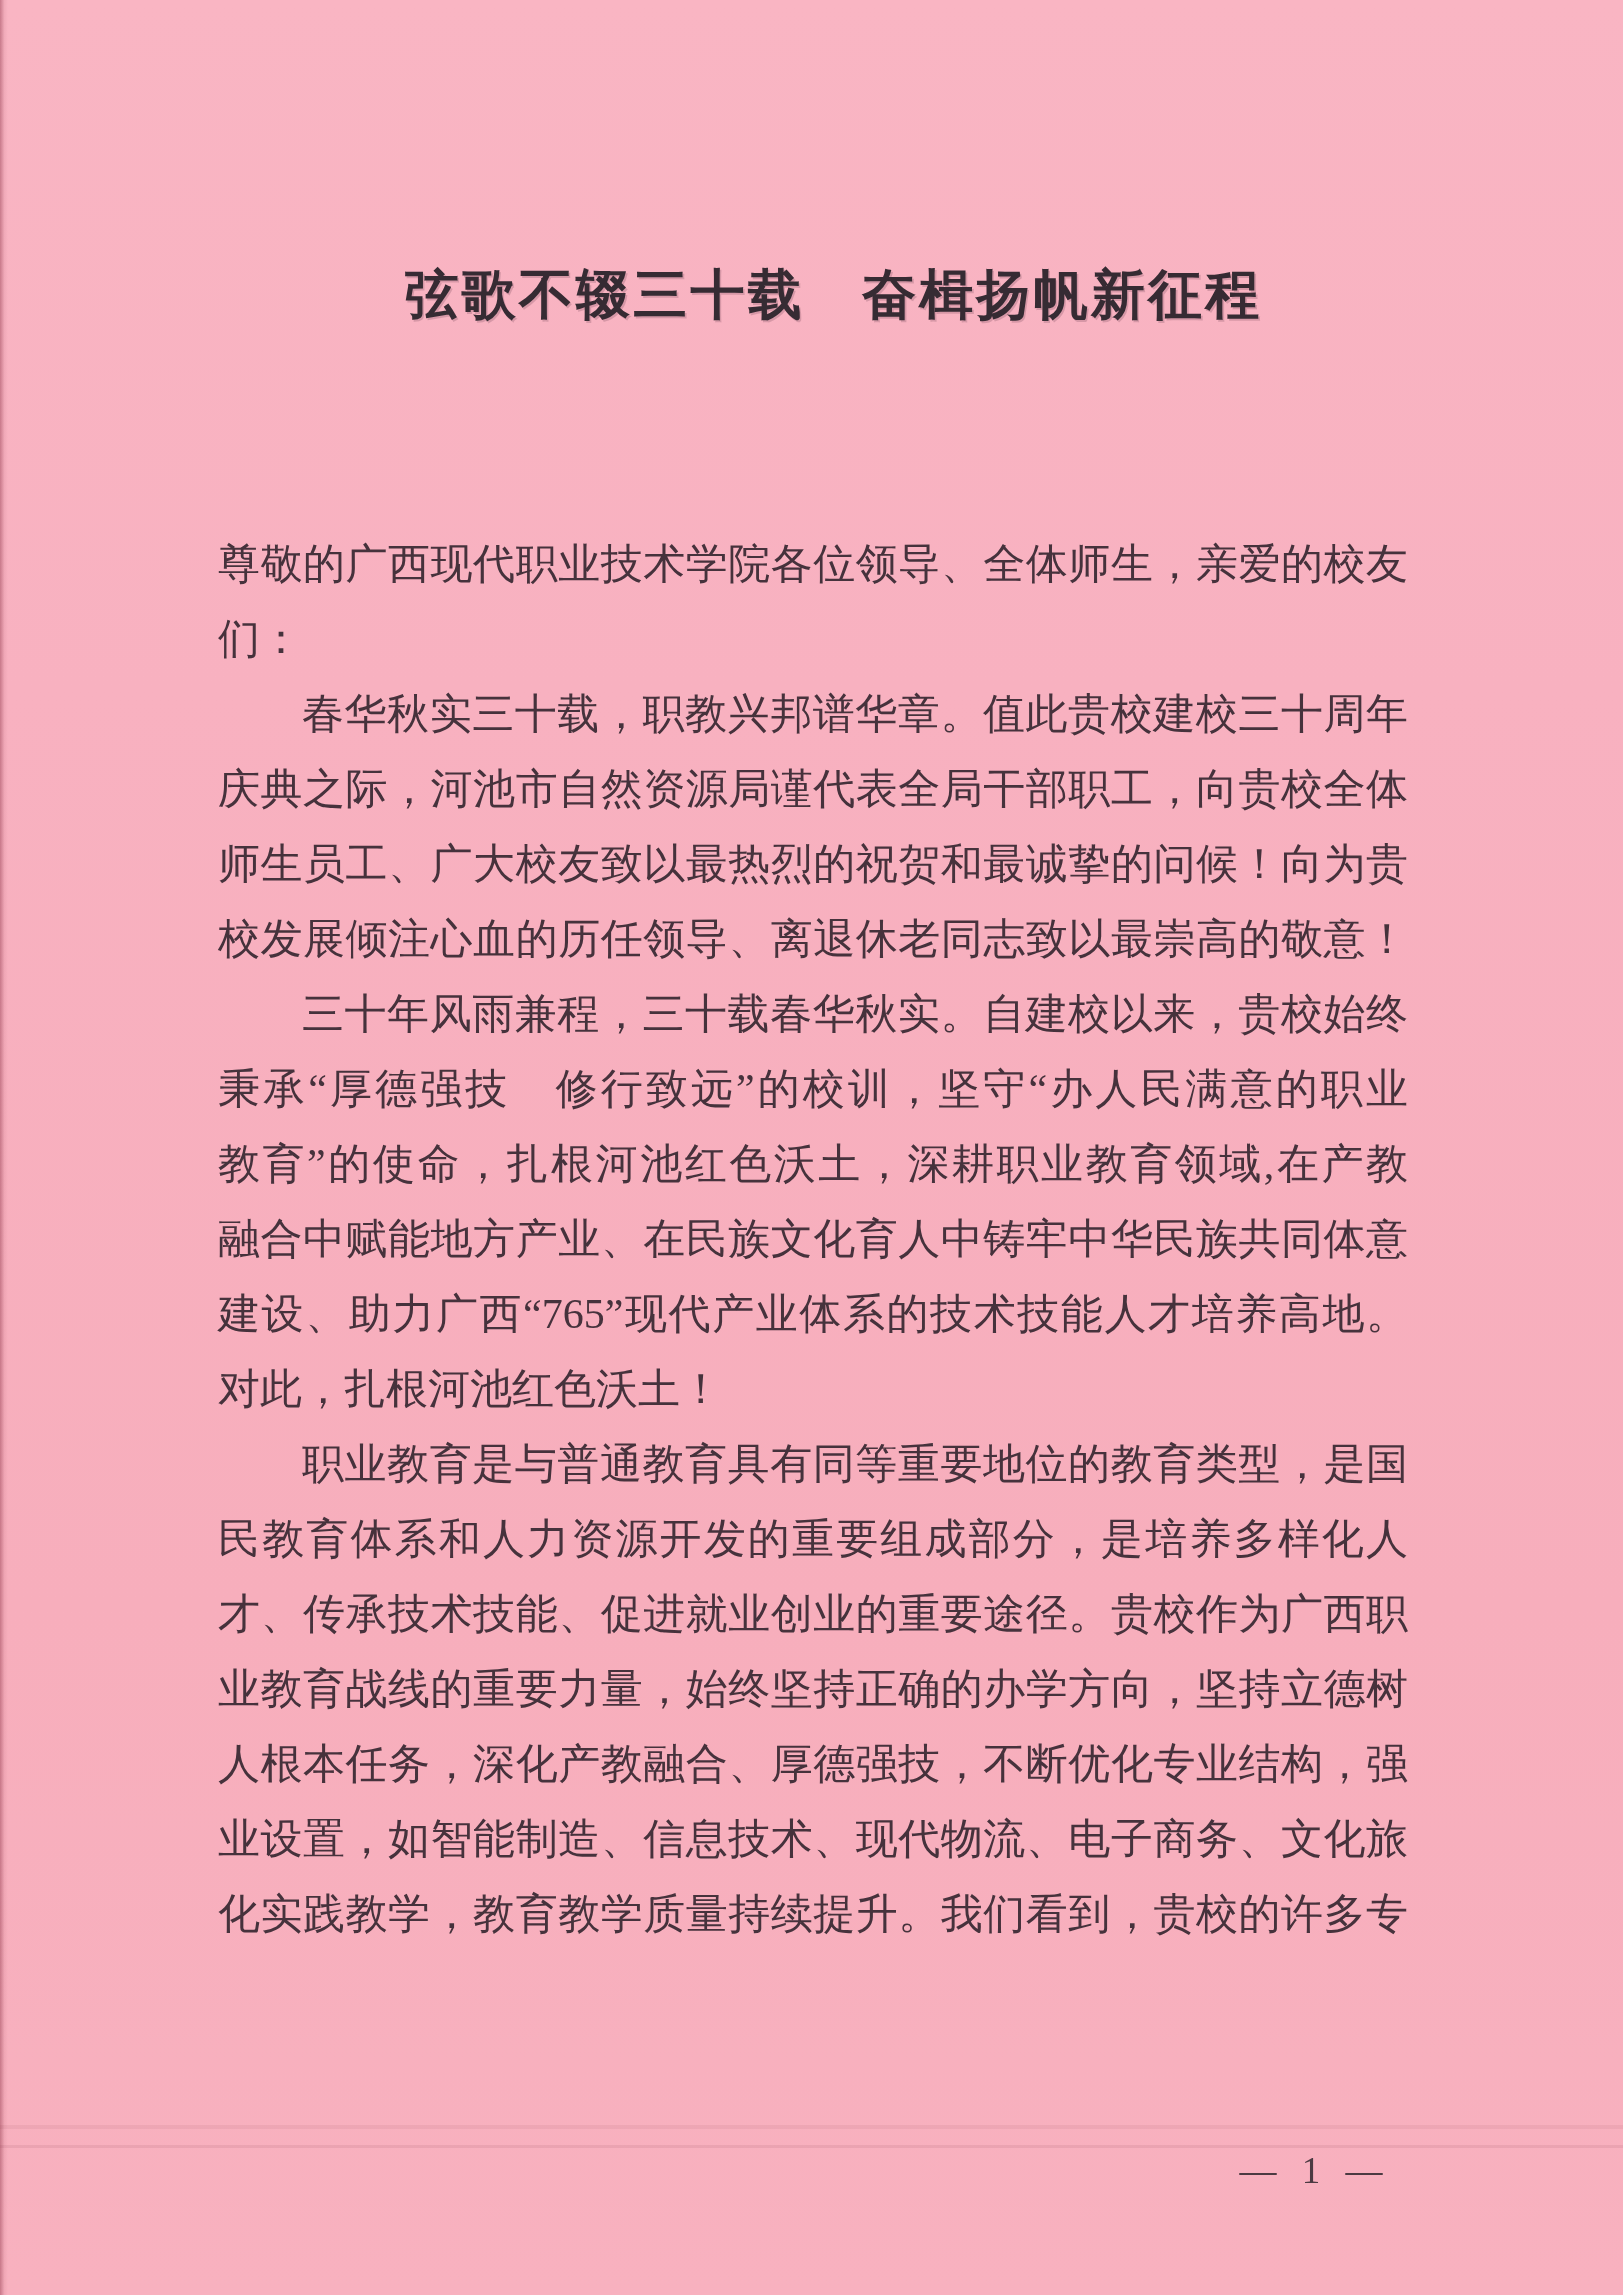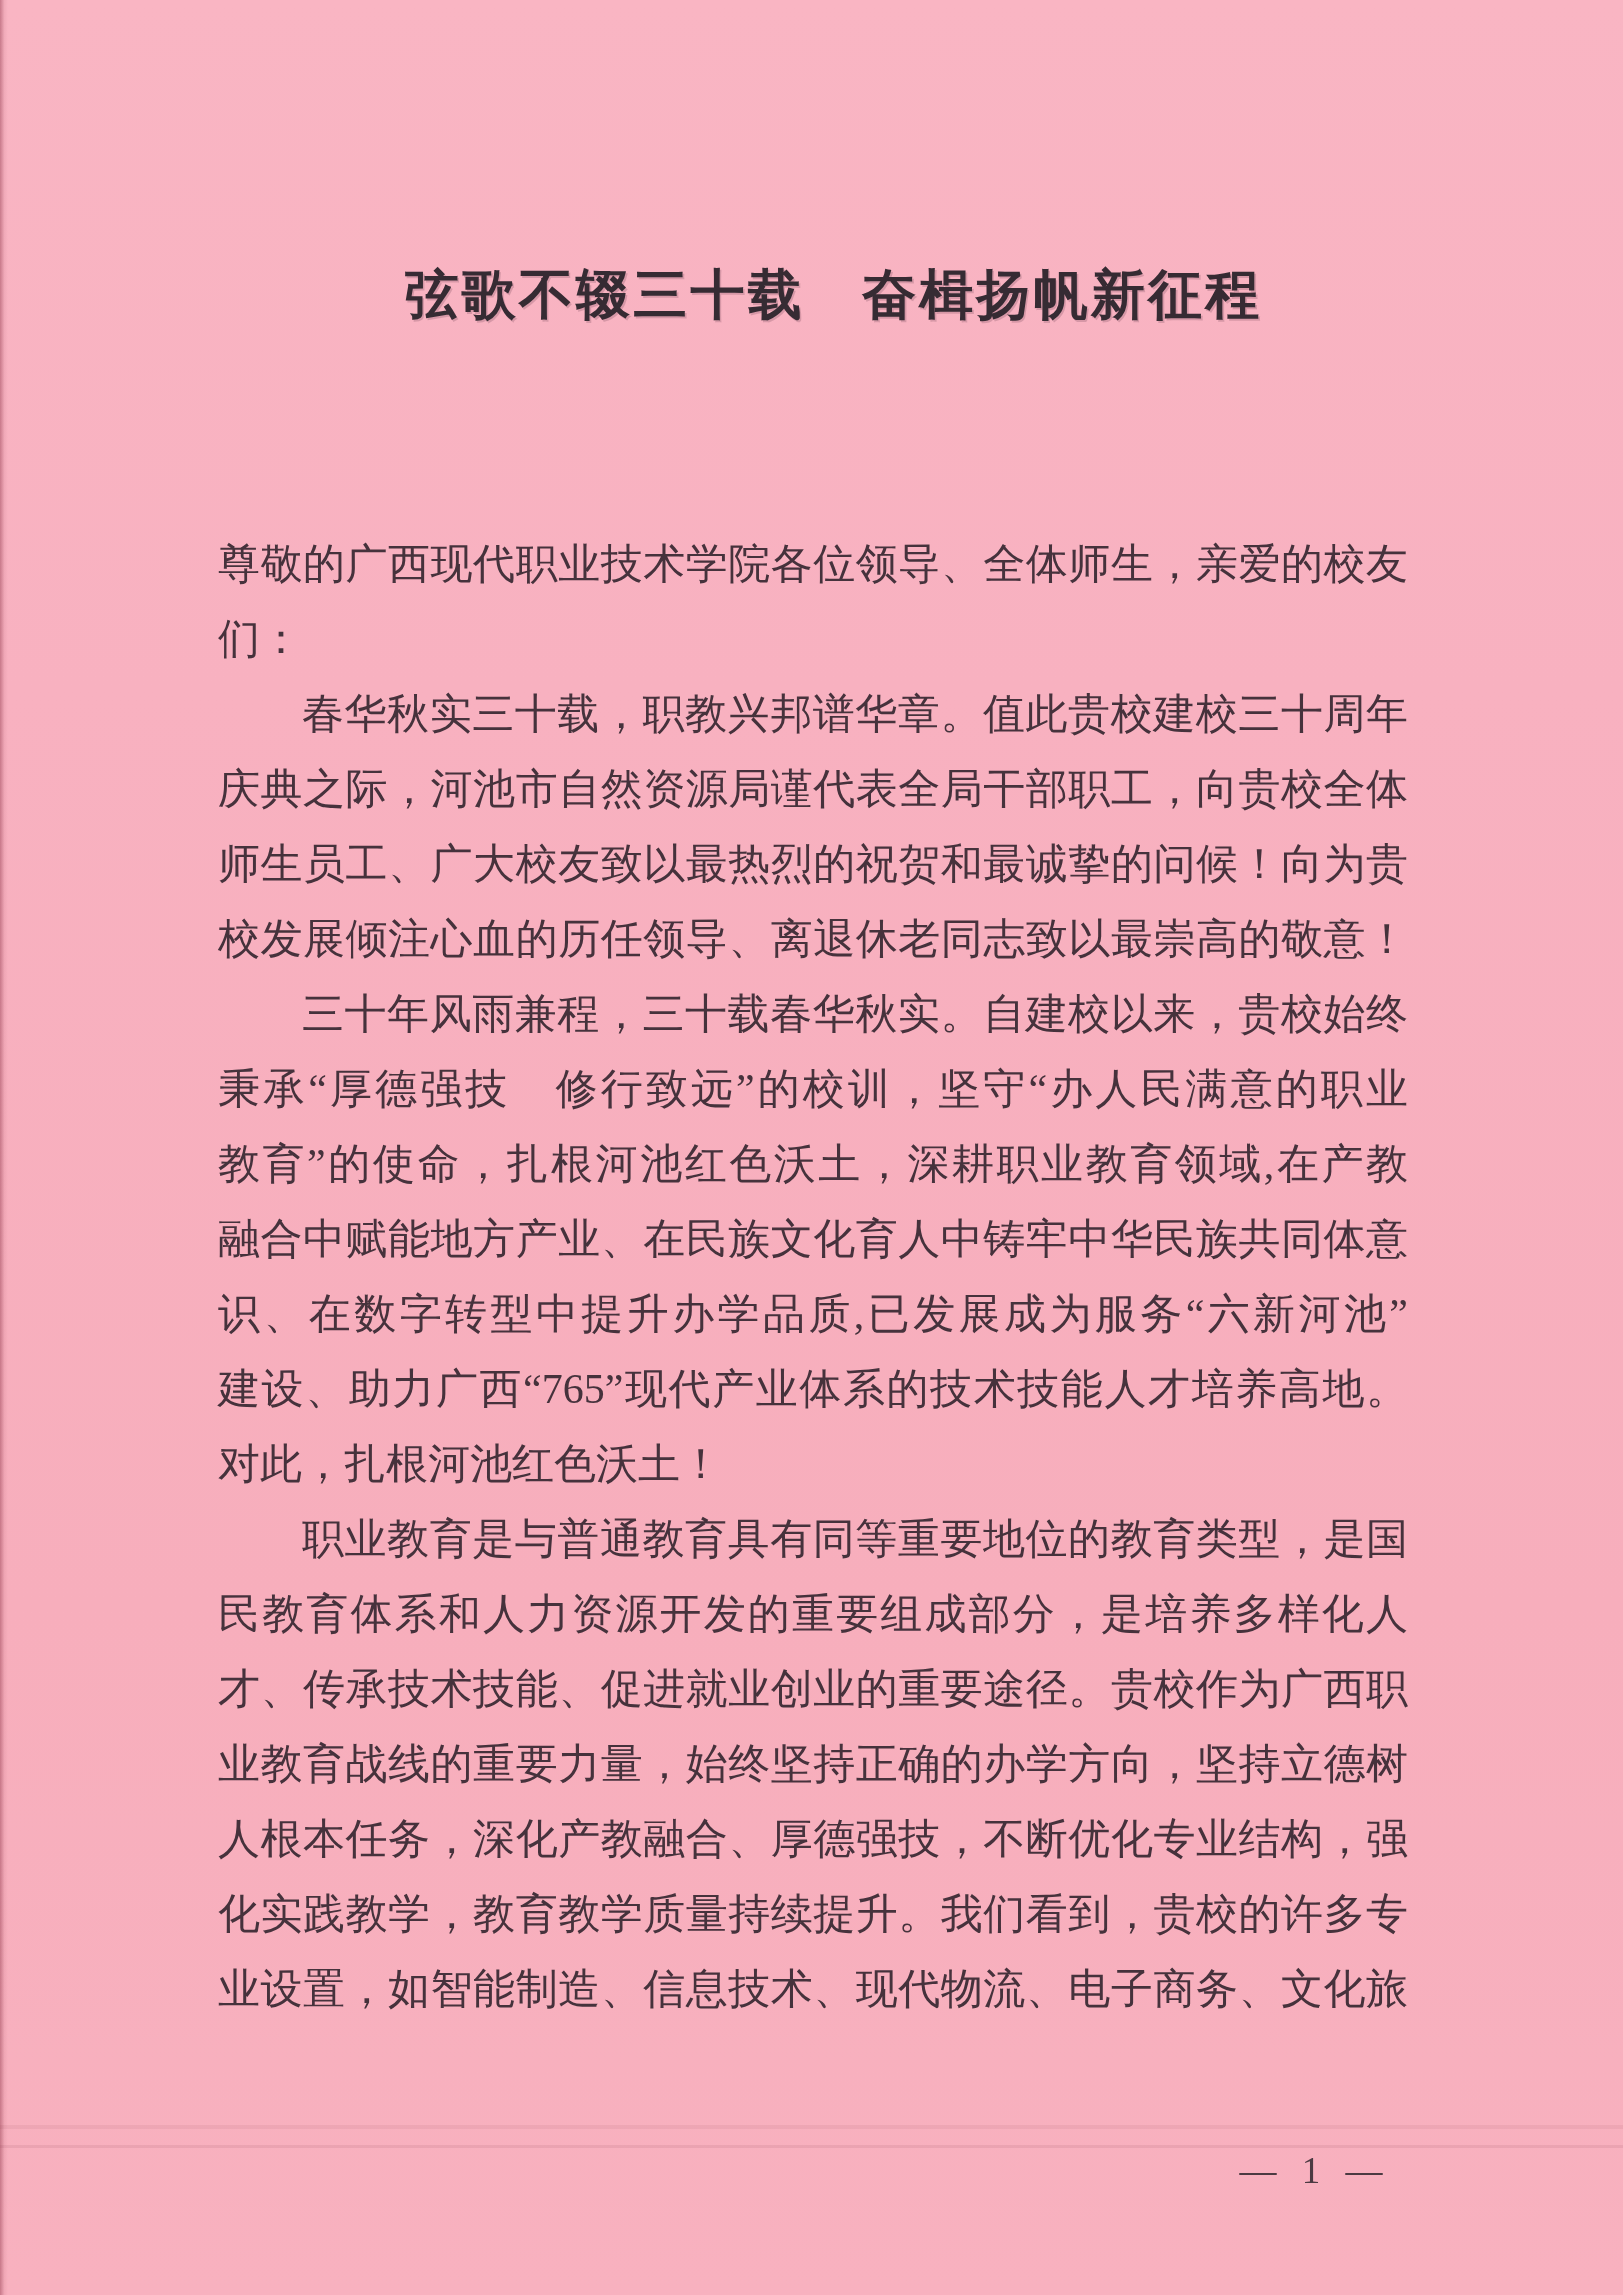--- a/index.html
+++ b/index.html
@@ -106,30 +106,29 @@
     <div class="ln j">尊敬的广西现代职业技术学院各位领导、全体师生，亲爱的校友</div>
     <div class="ln s">们：</div>
     <div class="ln j ind">春华秋实三十载，职教兴邦谱华章。值此贵校建校三十周年</div>
     <div class="ln j">庆典之际，河池市自然资源局谨代表全局干部职工，向贵校全体</div>
     <div class="ln j">师生员工、广大校友致以最热烈的祝贺和最诚挚的问候！向为贵</div>
     <div class="ln j">校发展倾注心血的历任领导、离退休老同志致以最崇高的敬意！</div>
     <div class="ln j ind">三十年风雨兼程，三十载春华秋实。自建校以来，贵校始终</div>
     <div class="ln j">秉承“厚德强技　修行致远”的校训，坚守“办人民满意的职业</div>
     <div class="ln j">教育”的使命，扎根河池红色沃土，深耕职业教育领域,在产教</div>
     <div class="ln j">融合中赋能地方产业、在民族文化育人中铸牢中华民族共同体意</div>
-    <div class="ln j">识、在数字转型中提升办学品质,已发展成为服务“六新河池”</div>
     <div class="ln j">建设、助力广西“765”现代产业体系的技术技能人才培养高地。</div>
     <div class="ln s">对此，扎根河池红色沃土！</div>
     <div class="ln j ind">职业教育是与普通教育具有同等重要地位的教育类型，是国</div>
     <div class="ln j">民教育体系和人力资源开发的重要组成部分，是培养多样化人</div>
     <div class="ln j">才、传承技术技能、促进就业创业的重要途径。贵校作为广西职</div>
     <div class="ln j">业教育战线的重要力量，始终坚持正确的办学方向，坚持立德树</div>
     <div class="ln j">人根本任务，深化产教融合、厚德强技，不断优化专业结构，强</div>
+    <div class="ln j">业设置，如智能制造、信息技术、现代物流、电子商务、文化旅</div>
     <div class="ln j">化实践教学，教育教学质量持续提升。我们看到，贵校的许多专</div>
-    <div class="ln j">业设置，如智能制造、信息技术、现代物流、电子商务、文化旅</div>
   </div>
 
   <div class="pagenum">— 1 —</div>
 
   <div class="scanline scan1"></div>
   <div class="scanline scan2"></div>
 
 </div>
 
 

